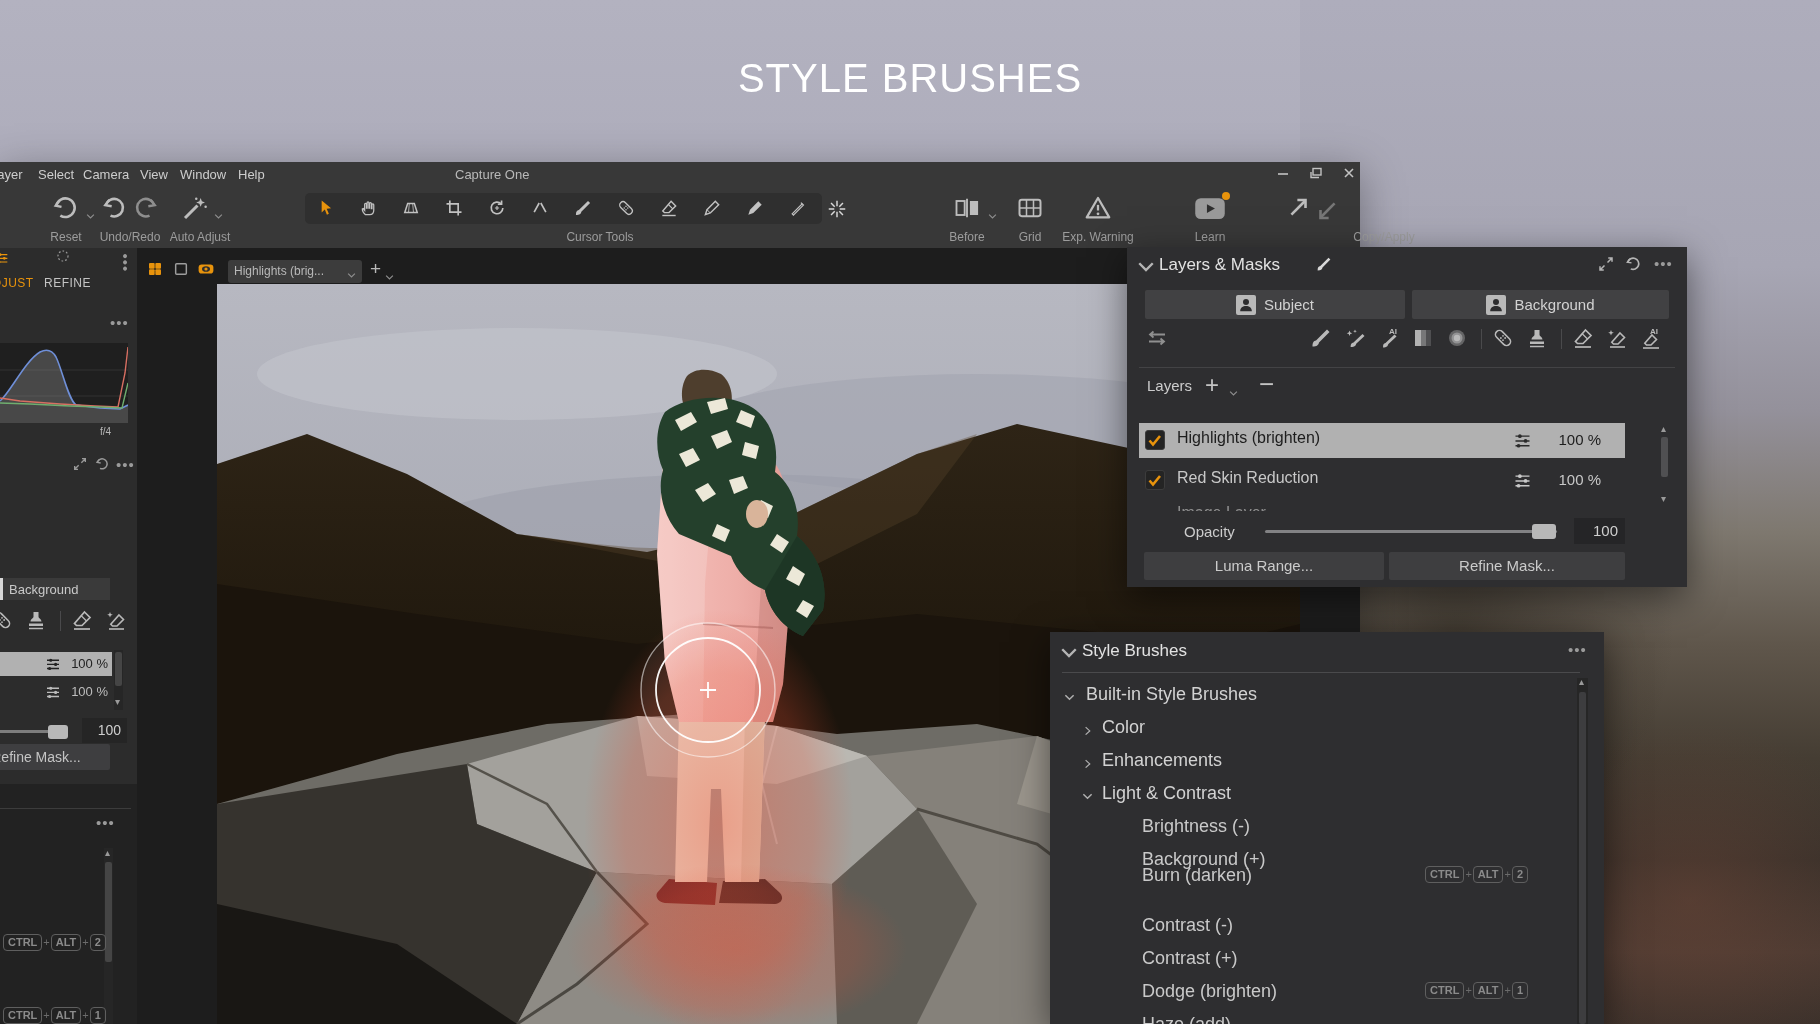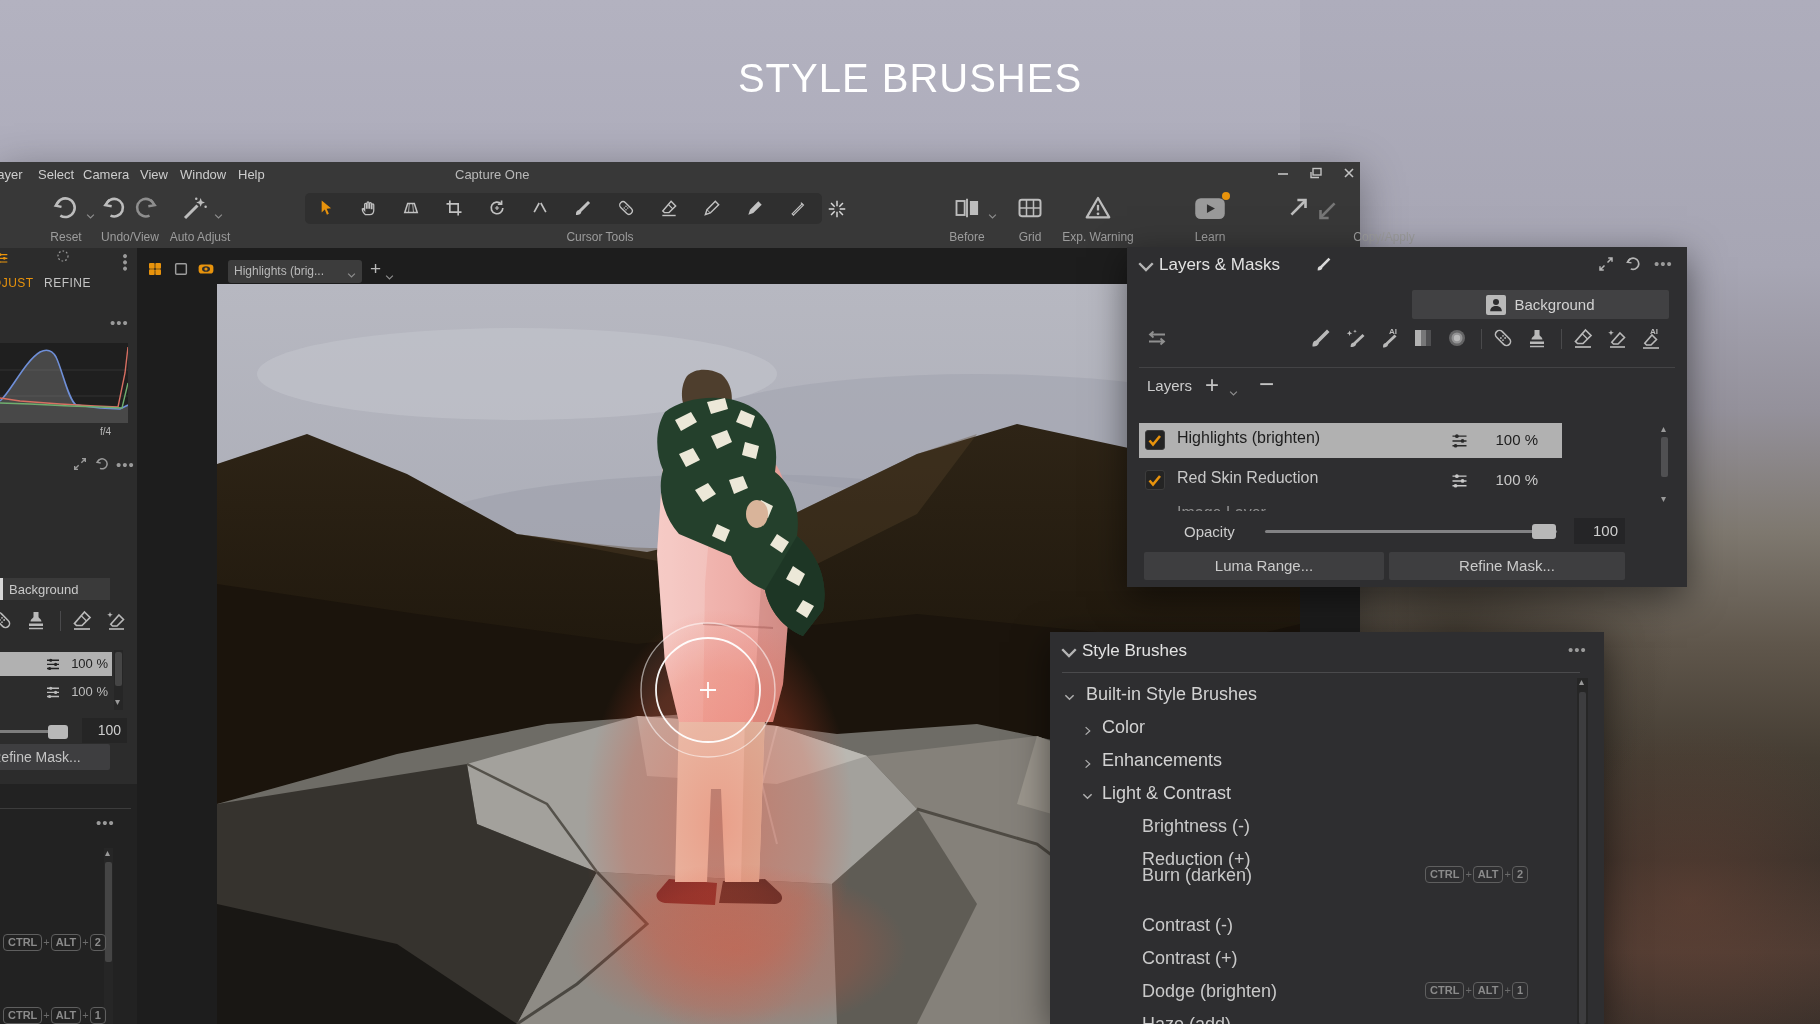--- a/index.html
+++ b/index.html
@@ -104,21 +104,21 @@
   .seg-btn {
     position:absolute; height:29px; background:#414143; border-radius:2px;
     display:flex; align-items:center; justify-content:center; gap:8px;
     font-size:15px; color:#d2d2d2;
   }
   .person-chip { width:20px; height:20px; background:#b9b9b9; border-radius:2px; color:#2c2c2e; }
   .person-chip svg { width:20px; height:20px; }
   .mask-icon { position:absolute; top:0; width:26px; height:26px; color:#b9b9b9; }
   .mask-icon svg { width:24px; height:24px; }
   .vdivider { position:absolute; top:3px; width:1px; height:20px; background:#4a4a4c; }
-  .layer-row { position:absolute; left:12px; width:423px; }
+  .layer-row { position:absolute; left:12px; width:486px; }
   .layer-row .name { position:absolute; left:38px; top:6px; font-size:16px; color:#c8c8c8; white-space:nowrap; }
   .layer-row.sel { background:#b1b1b1; }
   .layer-row.sel .name { color:#1d1d1d; }
   .checkbox {
     position:absolute; left:6px; top:7px; width:20px; height:20px;
     background:#242424; border:1px solid #3c3c3c; border-radius:3px; color:#e8930c;
   }
   .checkbox svg { width:18px; height:18px; }
   .row-mix { position:absolute; right:92px; top:7px; width:21px; height:21px; color:#c8c8c8; }
   .layer-row.sel .row-mix { color:#2a2a2a; }
@@ -177,21 +177,21 @@
     <span class="tb-label" style="left:36px;width:60px">Reset</span>
 
     <span class="tb-icon" style="left:100px;top:4px;width:28px;height:28px"><svg viewBox="0 0 24 24">
           <path d="M8 5 L4.5 9.5 l5.5 1" fill="none" stroke="currentColor" stroke-width="2"></path>
           <path d="M5 9.5 a7.5 7.5 0 1 1 4 9" fill="none" stroke="currentColor" stroke-width="2.2"></path>
         </svg></span>
     <span class="tb-icon" style="left:132px;top:4px;width:28px;height:28px;color:#8e8e8e"><svg viewBox="0 0 24 24">
           <path d="M16 5 L19.5 9.5 l-5.5 1" fill="none" stroke="currentColor" stroke-width="2"></path>
           <path d="M19 9.5 a7.5 7.5 0 1 0 -4 9" fill="none" stroke="currentColor" stroke-width="2.2"></path>
         </svg></span>
-    <span class="tb-label" style="left:95px;width:70px">Undo/View</span>
+    <span class="tb-label" style="left:95px;width:70px">Undo/Redo</span>
 
     <span class="tb-icon" style="left:180px;top:3px;width:30px;height:30px"><svg viewBox="0 0 24 24">
           <path d="M4 20 L14 10" fill="none" stroke="currentColor" stroke-width="2.4"></path>
           <path d="M16.5 4 l1 2.5 2.5 1 -2.5 1 -1 2.5 -1-2.5 -2.5-1 2.5-1z" fill="currentColor"></path>
           <circle cx="20.5" cy="11" r="1" fill="currentColor"></circle>
           <circle cx="13" cy="4.5" r="1" fill="currentColor"></circle>
         </svg></span>
     <span class="chev abs" style="left:214px;top:16px"><svg viewBox="0 0 12 8">
           <path d="M1.5 1.5 L6 6 L10.5 1.5" fill="none" stroke="currentColor" stroke-width="1.6"></path>
         </svg></span>
@@ -543,20 +543,27 @@
       </svg></span>
   <span class="hdr-icon" style="left:470px;top:8px"><svg viewBox="0 0 24 24">
         <path d="M14 10 L20 4 M15 4 h5 v5 M10 14 L4 20 M9 20 H4 v-5" fill="none" stroke="currentColor" stroke-width="2"></path>
       </svg></span>
   <span class="hdr-icon" style="left:497px;top:8px"><svg viewBox="0 0 24 24">
         <path d="M8 5 L4.5 9.5 l5.5 1" fill="none" stroke="currentColor" stroke-width="2"></path>
         <path d="M5 9.5 a7.5 7.5 0 1 1 4 9" fill="none" stroke="currentColor" stroke-width="2.2"></path>
       </svg></span>
   <span class="abs dots" style="left:527px;top:12px">•••</span>
 
+  <div class="seg-btn" style="left:18px;top:43px;width:260px">
+    <span class="person-chip"><svg viewBox="0 0 24 24">
+          <circle cx="12" cy="8.5" r="3.6" fill="currentColor"></circle>
+          <path d="M5 19.5 c0-4.2 3.2-6.3 7-6.3 s7 2.1 7 6.3 Z" fill="currentColor"></path>
+        </svg></span>
+    <span>Subject</span>
+  </div>
   <div class="seg-btn" style="left:285px;top:43px;width:257px">
     <span class="person-chip"><svg viewBox="0 0 24 24">
           <circle cx="12" cy="8.5" r="3.6" fill="currentColor"></circle>
           <path d="M5 19.5 c0-4.2 3.2-6.3 7-6.3 s7 2.1 7 6.3 Z" fill="currentColor"></path>
         </svg></span>
     <span>Background</span>
   </div>
 
   <div class="abs" style="left:0;top:79px;width:560px;height:30px">
     <span class="mask-icon" style="left:18px;color:#8f8f8f"><svg viewBox="0 0 24 24">
@@ -708,21 +715,21 @@
       <div class="tree-row" style="top:99px">
         <span class="tchev" style="left:32px"><svg viewBox="0 0 12 8">
             <path d="M1.5 1.5 L6 6 L10.5 1.5" fill="none" stroke="currentColor" stroke-width="1.6"></path>
           </svg></span>
         <span class="lbl" style="left: 52px; color: rgb(210, 210, 210);">Light &amp; Contrast</span>
       </div>
       <div class="tree-row" style="top:132px">
         <span class="lbl" style="left:92px">Brightness (-)</span>
       </div>
       <div class="tree-row" style="top:165px">
-        <span class="lbl" style="left:92px">Reduction (+)</span>
+        <span class="lbl" style="left:92px">Background (+)</span>
       </div>
       <div class="tree-row" style="top:181px">
         <span class="lbl" style="left:92px">Burn (darken)</span>
         <span class="badge"><kbd class="key">CTRL</kbd><span class="plus-sep">+</span><kbd class="key">ALT</kbd><span class="plus-sep">+</span><kbd class="key">2</kbd></span>
       </div>
       <div class="tree-row" style="top:231px">
         <span class="lbl" style="left:92px">Contrast (-)</span>
       </div>
       <div class="tree-row" style="top:264px">
         <span class="lbl" style="left:92px">Contrast (+)</span>

